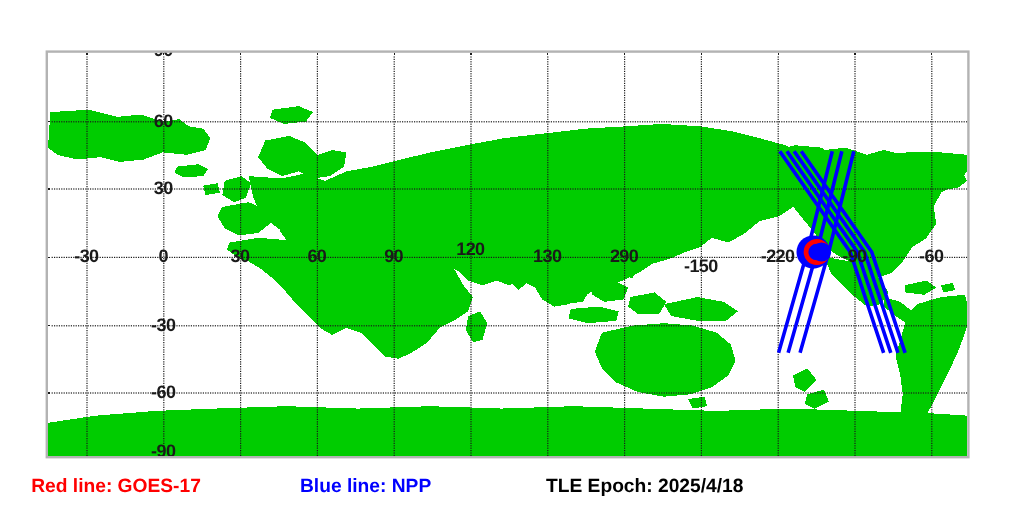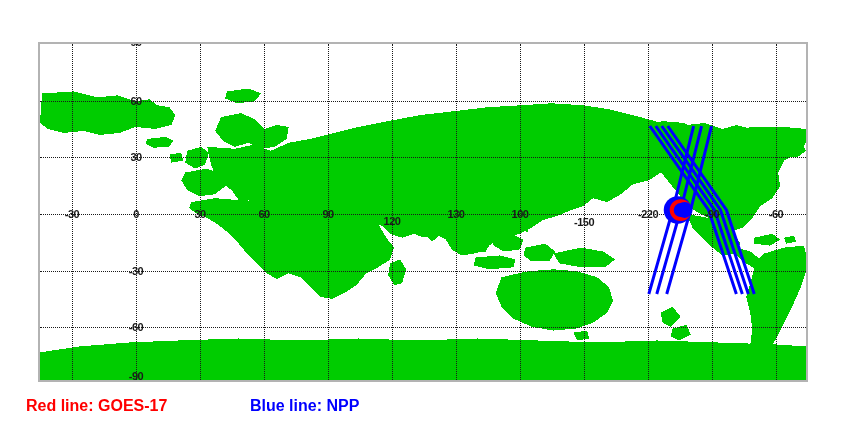--- a/index.html
+++ b/index.html
@@ -63,21 +63,21 @@
     left: 0;
     right: 0;
     height: 0;
     border-top: 1px dotted #1a1a1a;
   }
 
   
   .tick-label {
     position: absolute;
     font-family: "Liberation Sans", sans-serif;
-    font-size: 11px;
+    font-size: 15px;
     font-weight: bold;
     color: #1a1a1a;
     white-space: nowrap;
     line-height: 1;
     transform: translate(-50%, -50%);
     letter-spacing: -0.5px;
   }
 
   
   #tracks-svg {
@@ -242,36 +242,37 @@
 
         <circle cx="644" cy="168" r="9" fill="none" stroke="#ff0000" stroke-width="4"></circle>
         <circle cx="648" cy="168" r="8" fill="#0000ff"></circle>
       </svg>
 
       <div class="tick-label" style="left:32px; top:170px">-30</div>
       <div class="tick-label" style="left:96px; top:170px">0</div>
       <div class="tick-label" style="left:160px; top:170px">30</div>
       <div class="tick-label" style="left:224px; top:170px">60</div>
       <div class="tick-label" style="left:288px; top:170px">90</div>
-      <div class="tick-label" style="left:352px; top:177px">120</div>
+      <div class="tick-label" style="left:352px; top:164px">120</div>
       <div class="tick-label" style="left:416px; top:170px">130</div>
-      <div class="tick-label" style="left:480px; top:170px">100</div>
+      <div class="tick-label" style="left:480px; top:170px">290</div>
       <div class="tick-label" style="left:544px; top:178px">-150</div>
       <div class="tick-label" style="left:608px; top:170px">-220</div>
       <div class="tick-label" style="left:672px; top:170px">-90</div>
       <div class="tick-label" style="left:736px; top:170px">-60</div>
 
       <div class="tick-label" style="left:96px; top:-2px">90</div>
       <div class="tick-label" style="left:96px; top:57px">60</div>
       <div class="tick-label" style="left:96px; top:113px">30</div>
       <div class="tick-label" style="left:96px; top:227px">-30</div>
       <div class="tick-label" style="left:96px; top:283px">-60</div>
       <div class="tick-label" style="left:96px; top:332px">-90</div>
 
     </div>
   </div>
 
   <div id="legend">
     <div class="legend-item" id="legend-red">Red line: GOES-17</div>
     <div class="legend-item" id="legend-blue">Blue line: NPP</div>
+    <div class="legend-item legend-epoch-label" id="legend-epoch">TLE Epoch: 2025/4/18</div>
   </div>
 
 </div>
 
 </body></html>

